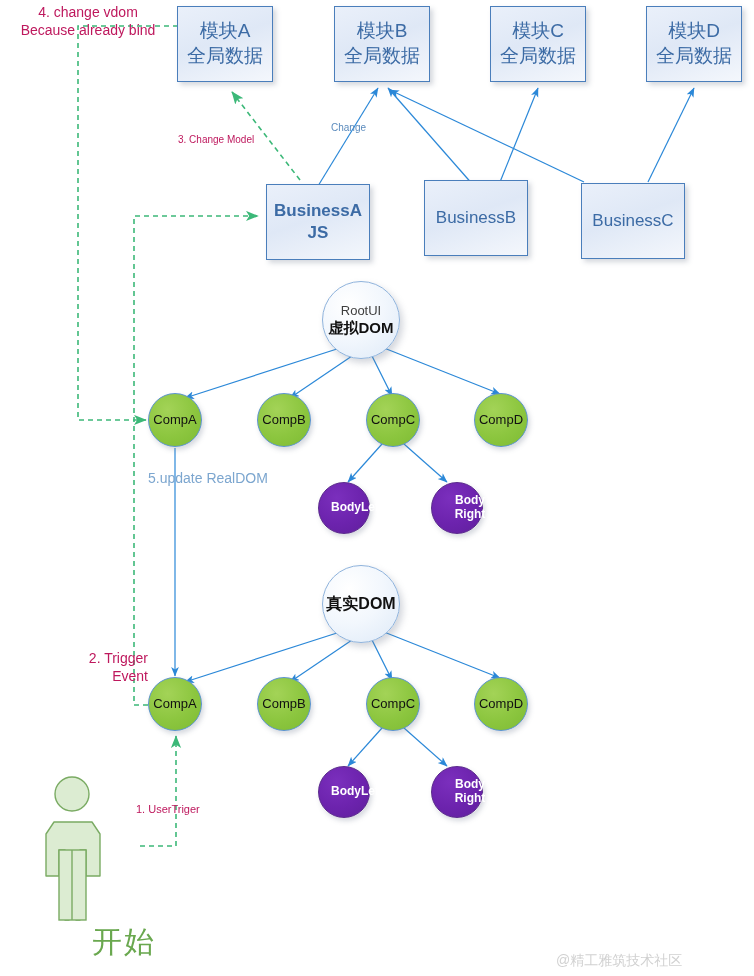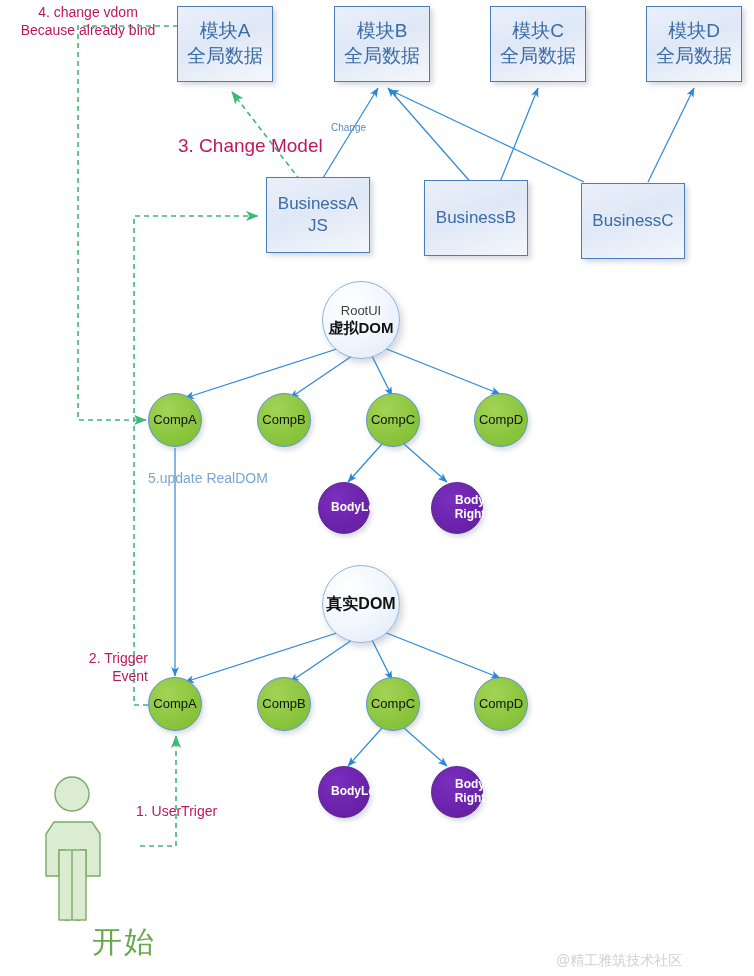--- a/index.html
+++ b/index.html
@@ -141,21 +141,21 @@
   </div>
   <div class="rect mod-rect" style="left:490px;top:6px;">
     <span class="l1">模块C</span>
     <span class="l2">全局数据</span>
   </div>
   <div class="rect mod-rect" style="left:646px;top:6px;">
     <span class="l1">模块D</span>
     <span class="l2">全局数据</span>
   </div>
 
-  <div class="rect biz-rect" style="left:266px;top:177px;">
+  <div class="rect biz-rect" style="left:266px;top:184px;font-weight:bold;">
     <span class="l1">BusinessA</span>
     <span class="l2">JS</span>
   </div>
   <div class="rect biz-rect" style="left:424px;top:180px;">
     <span class="l1">BusinessB</span>
   </div>
   <div class="rect biz-rect" style="left:581px;top:183px;">
     <span class="l1">BusinessC</span>
   </div>
 
@@ -206,30 +206,30 @@
     <span class="l1">BodyLeft</span>
   </div>
   <div class="circ body-circ" style="left:431px;top:766px;">
     <span class="l1">Body</span>
     <span class="l2">Right</span>
   </div>
 
   <div class="lbl lbl-green" style="left:8px;top:4px;width:160px;text-align:center;font-size:14px;">4. change vdom
 Because already bind</div>
 
-  <div class="lbl lbl-green" style="left:178px;top:134px;font-size:19px;">3. Change Model</div>
+  <div class="lbl lbl-green" style="left:178px;top:134px;font-size:10px;">3. Change Model</div>
 
   <div class="lbl lbl-dark" style="left:331px;top:122px;font-size:10px;">Change</div>
 
   <div class="lbl lbl-blue" style="left:148px;top:470px;font-size:14px;">5.update RealDOM</div>
 
   <div class="lbl lbl-green" style="left:62px;top:650px;width:86px;text-align:right;font-size:14px;">2. Trigger
 Event</div>
 
-  <div class="lbl lbl-green" style="left:136px;top:803px;font-size:14px;">1. UserTriger</div>
+  <div class="lbl lbl-green" style="left:136px;top:803px;font-size:11px;">1. UserTriger</div>
 
   <div class="person" style="left:40px;top:772px;">
     <svg width="112" height="160" viewBox="0 0 112 160" xmlns="http://www.w3.org/2000/svg">
       <circle cx="32" cy="22" r="17" fill="#dcecd2" stroke="#7aab63" stroke-width="1.4"></circle>
       <path d="M6,62 L14,50 L52,50 L60,62 L60,104 L46,104 L46,78
                L40,78 L40,148 L36,148 L36,104 L29,104 L29,148 L25,148 L25,78
                L19,78 L19,104 L6,104 Z" fill="#dcecd2" stroke="#7aab63" stroke-width="1.4" stroke-linejoin="round"></path>
       <rect x="19" y="78" width="27" height="70" fill="#dcecd2" stroke="#7aab63" stroke-width="1.4"></rect>
       <line x1="32" y1="78" x2="32" y2="148" stroke="#7aab63" stroke-width="1.4"></line>
     </svg>

